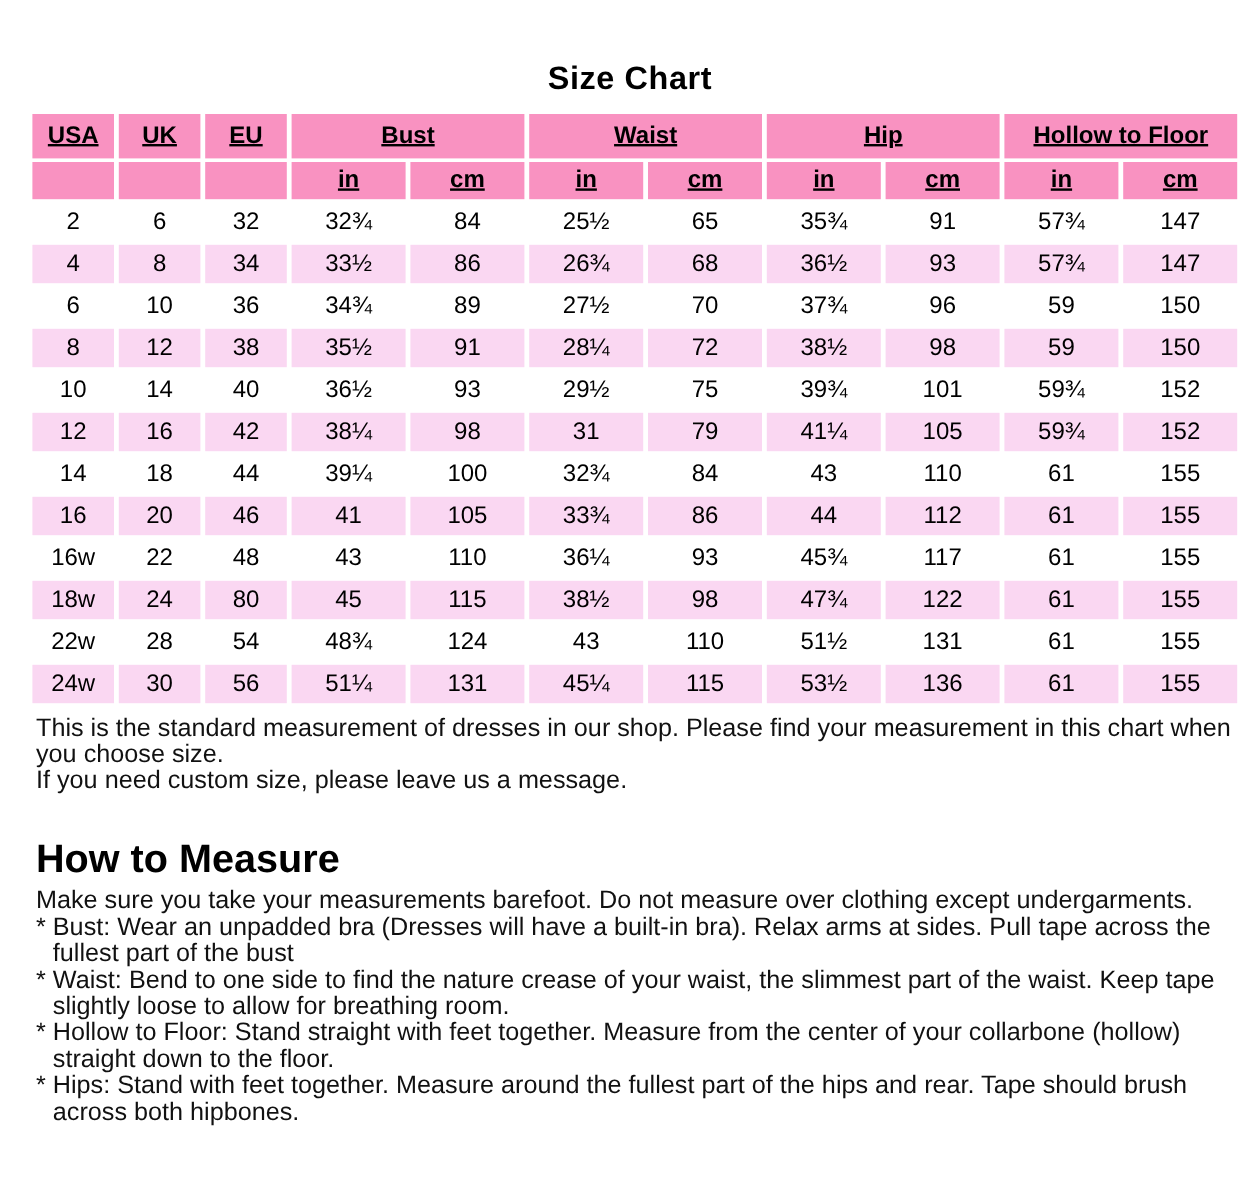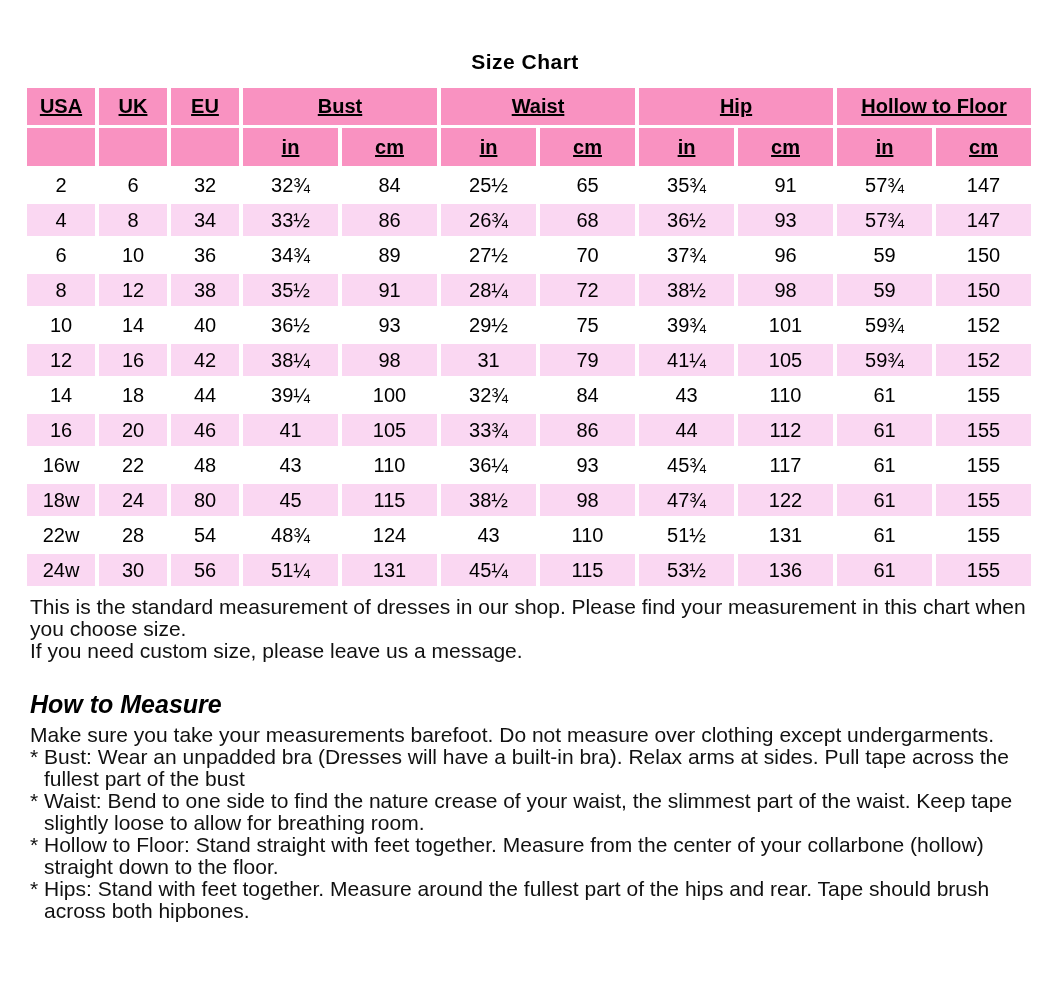--- a/index.html
+++ b/index.html
@@ -10,21 +10,21 @@
     font-family: "Liberation Sans", sans-serif;
     color: #000000;
     overflow: hidden;
   }
   .page { width: 1050px; }
 
   h1.title {
     padding-top: 50px;
     margin-bottom: 11px;
     text-align: center;
-    font-size: 21px;
+    font-size: 27px;
     font-weight: bold;
     letter-spacing: 0.5px;
   }
 
   table.size-chart {
     border-collapse: separate;
     border-spacing: 4px 3px;
     table-layout: fixed;
     width: 1002px;
     margin-left: 23px;
@@ -34,44 +34,43 @@
 
   table.size-chart th {
     background: var(--header-pink, #F992C1);
     font-size: 20px;
     font-weight: bold;
     text-align: center;
     vertical-align: middle;
     text-decoration: underline;
   }
   table.size-chart thead tr.group-row th { height: 37px; }
-  table.size-chart thead tr.unit-row th  { height: 38px; margin-top: 11px; }
+  table.size-chart thead tr.unit-row th  { height: 31px; margin-top: 11px; }
 
   table.size-chart td {
     font-size: 20px;
     text-align: center;
     vertical-align: middle;
     height: 32px;
     background: #ffffff;
   }
   table.size-chart tbody tr:nth-child(even) td {
     background: var(--alt-pink, #FAD7F2);
   }
 
   .notes-block { margin: 7px 0 0 30px; max-width: 1005px; }
   p.note {
     font-size: 21px;
     line-height: 22px;
     color: #111111;
   }
   h2.measure-heading {
-    margin: 28px 0 5px 30px;
-    font-size: 25px;
+    margin: 35px 0 5px 30px;
+    font-size: 33px;
     font-weight: bold;
-    font-style: italic;
   }
   .measure-block { margin: 0 0 4px 30px; max-width: 1005px; }
   p.note.item {
     padding-left: 14px;
     text-indent: -14px;
   }
 </style>
 </head>
 <body>
 

